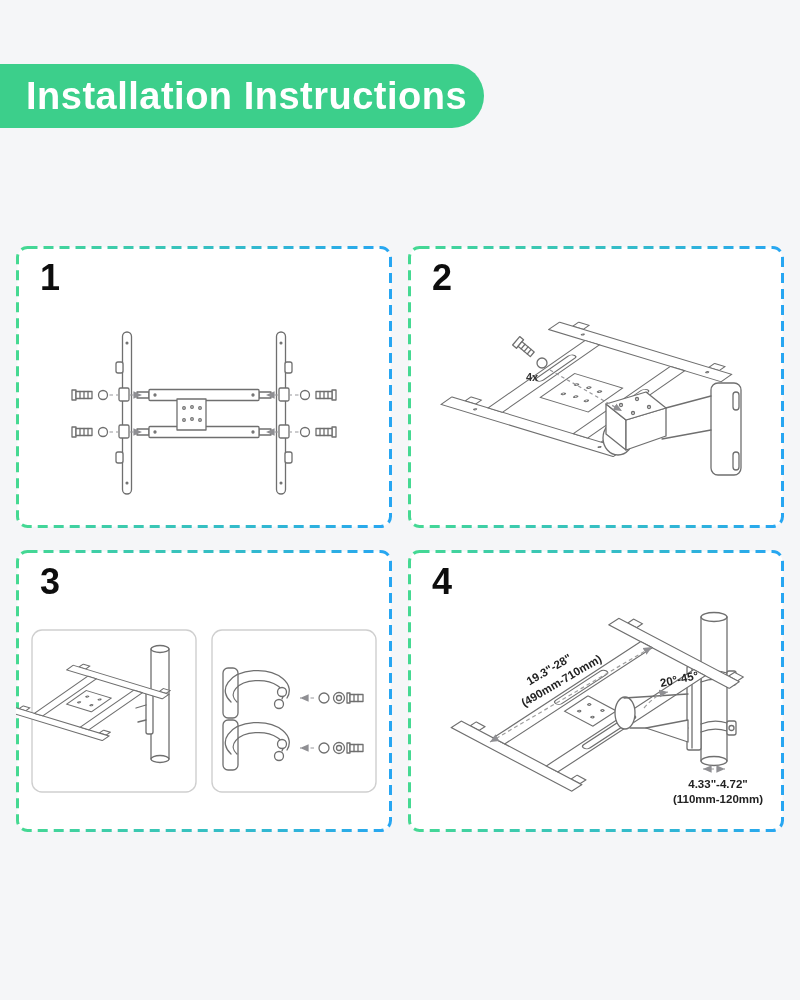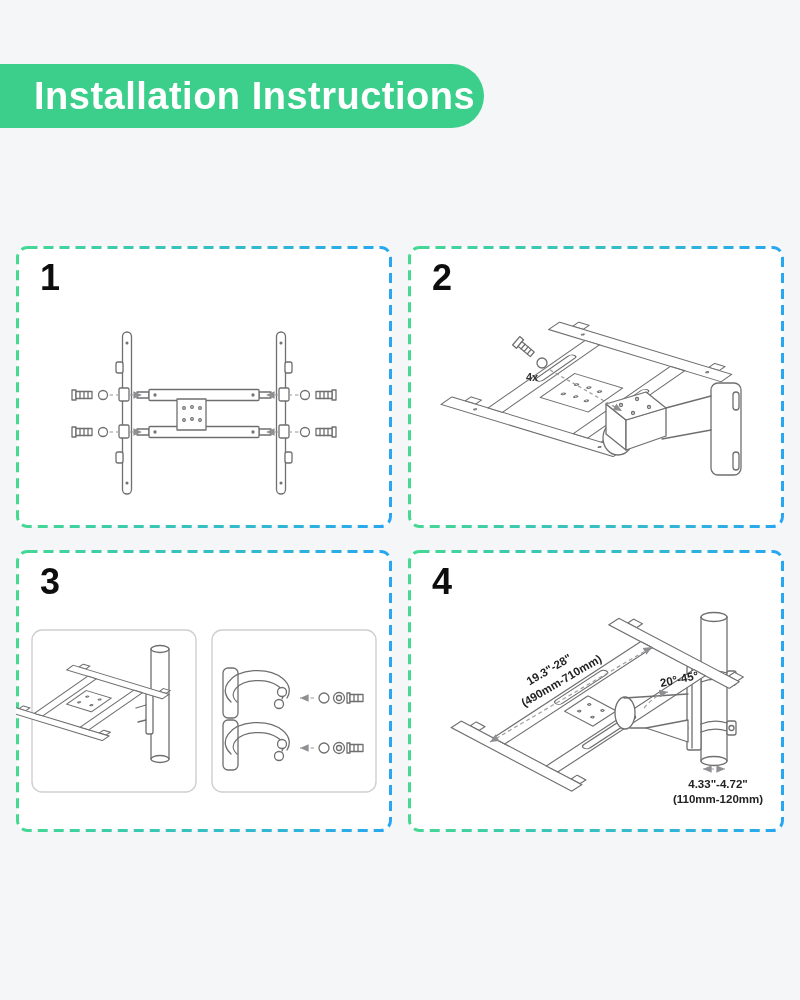--- a/index.html
+++ b/index.html
@@ -4,21 +4,21 @@
 <style>
   html,body{margin:0;padding:0;}
   body{
     width:800px;height:1000px;position:relative;overflow:hidden;
     background:#f5f6f8;
     font-family:"Liberation Sans",sans-serif;
   }
   .banner{
     position:absolute;left:0;top:64px;width:484px;height:64px;
     background:#3ccf8b;border-radius:0 32px 32px 0;
-    display:flex;align-items:center;box-sizing:border-box;padding-left:34px;
+    display:flex;align-items:center;box-sizing:border-box;padding-left:26px;
   }
   .banner-title{
     color:#ffffff;font-size:38px;font-weight:700;letter-spacing:.5px;
     white-space:nowrap;
   }
   .panel{position:absolute;width:376px;height:282px;}
   .panel#p1{left:16px;top:246px;}
   .panel#p2{left:408px;top:246px;}
   .panel#p3{left:16px;top:550px;}
   .panel#p4{left:408px;top:550px;}

